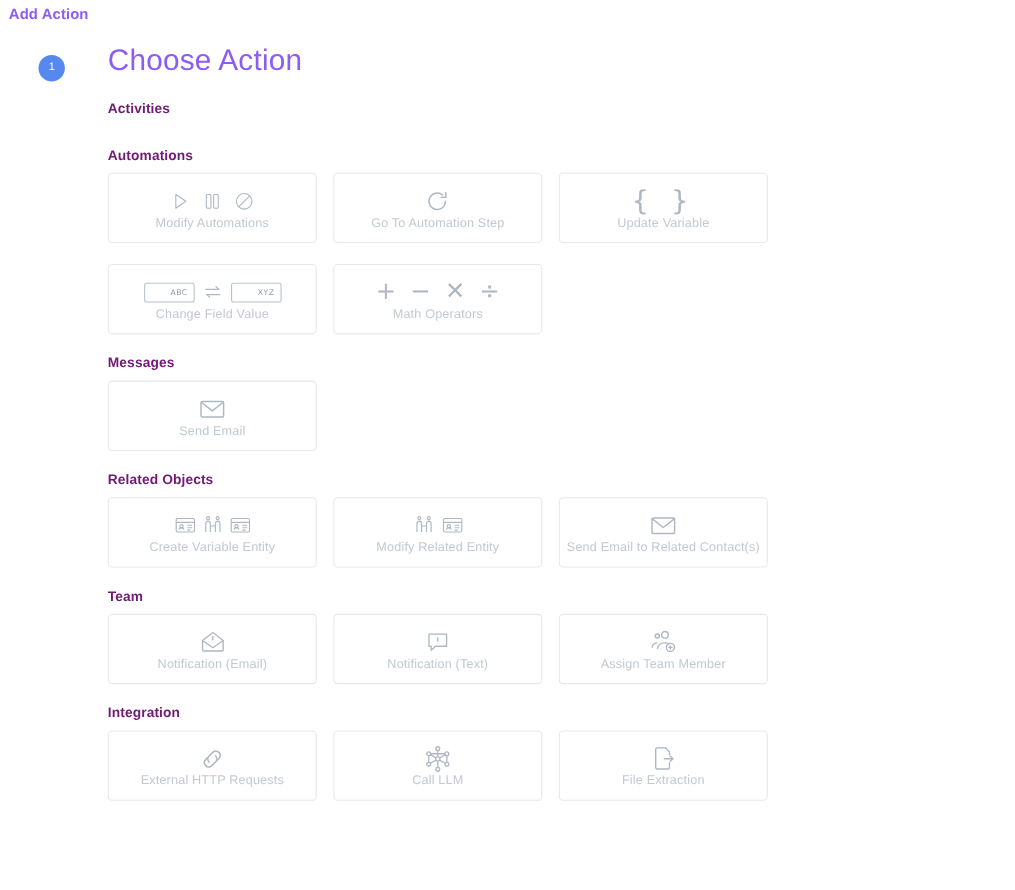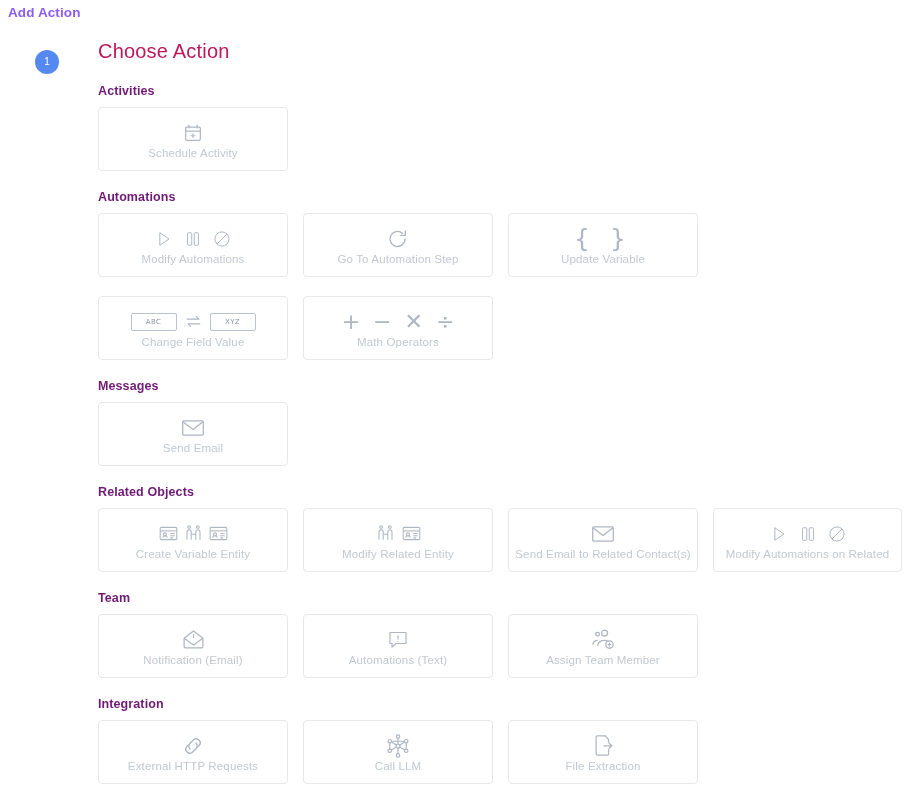--- a/index.html
+++ b/index.html
@@ -27,22 +27,22 @@
     font-size: 10px;
     display: flex; align-items: center; justify-content: center;
     line-height: 1;
   }
   .content {
     position: absolute;
     left: 98px; top: 40px;
     width: 815px;
   }
   .choose-title {
-    font-size: 20px;
-    color: #be185d;
+    font-size: 27px;
+    color: #8b5cf6;
     font-weight: normal;
     letter-spacing: .2px;
     margin-bottom: 21px;
   }
   .group { margin-bottom: 0; }
   .group-title {
     font-size: 12.5px;
     font-weight: bold;
     color: #701a75;
     margin-bottom: 9px;
@@ -88,52 +88,41 @@
     font-family: "DejaVu Sans", sans-serif;
   }
   .fieldbox {
     border: 1px solid #b9c2cd;
     border-radius: 2px;
     padding: 4px 5px;
     font-size: 7px;
     color: #8b95a3;
     font-family: "DejaVu Sans", sans-serif;
     min-width: 46px;
-    text-align: center;
+    text-align: right;
     letter-spacing: .4px;
   }
   .brace {
     font-size: 25px; color: #aeb7c2; line-height: 1;
     font-family: "DejaVu Sans", sans-serif;
   }
 </style>
 </head>
 <body>
 
 <div class="page-title">Add Action</div>
 
 <div class="step-badge">1</div>
 
 <div class="content">
   <div class="choose-title">Choose Action</div>
   <div id="groups-root">
       <div class="group">
         <div class="group-title">Activities</div>
         <div class="cards">
-          <div class="card">
-            <div class="card-icon">
-              <svg width="22" height="22" viewBox="0 0 24 24" fill="none" stroke="currentColor" stroke-width="1.3">
-      <rect x="4" y="5.5" width="16" height="14.5" rx="1.4"></rect>
-      <path d="M4 10h16"></path>
-                <path d="M7.5 3v4M16.5 3v4"></path>
-      <path d="M12 12.5v5M9.5 15h5"></path>
-              </svg>
-            </div>
-            <div class="card-label">Schedule Activity</div>
-          </div>
         </div>
       </div>
       <div class="group">
         <div class="group-title">Automations</div>
         <div class="cards">
           <div class="card">
             <div class="card-icon">
               <span style="display:flex;align-items:center;gap:9px">
       <svg width="20" height="20" viewBox="0 0 24 24" fill="none" stroke="currentColor" stroke-width="1.2">
                   <path d="M7 4.5l11 7.5-11 7.5z" stroke-linejoin="round"></path>
@@ -263,38 +252,20 @@
           </div>
           <div class="card">
             <div class="card-icon">
               <svg width="26" height="26" viewBox="0 0 24 24" fill="none" stroke="currentColor" stroke-width="1.2" stroke-linejoin="round">
       <rect x="2.5" y="5.5" width="19" height="13" rx="1"></rect>
                 <path d="M2.8 6.2L12 13.4l9.2-7.2"></path>
               </svg>
             </div>
             <div class="card-label">Send Email to Related Contact(s)</div>
           </div>
-          <div class="card wide">
-            <div class="card-icon">
-              <span style="display:flex;align-items:center;gap:9px">
-      <svg width="20" height="20" viewBox="0 0 24 24" fill="none" stroke="currentColor" stroke-width="1.2">
-                  <path d="M7 4.5l11 7.5-11 7.5z" stroke-linejoin="round"></path>
-                </svg>
-      <svg width="20" height="20" viewBox="0 0 24 24" fill="none" stroke="currentColor" stroke-width="1.2">
-                  <rect x="5.5" y="4.5" width="5" height="15" rx="1"></rect>
-                  <rect x="13.5" y="4.5" width="5" height="15" rx="1"></rect>
-                </svg>
-      <svg width="20" height="20" viewBox="0 0 24 24" fill="none" stroke="currentColor" stroke-width="1.2">
-                  <circle cx="12" cy="12" r="8.5"></circle>
-                  <path d="M6 18L18 6"></path>
-                </svg>
-              </span>
-            </div>
-            <div class="card-label">Modify Automations on Related</div>
-          </div>
         </div>
       </div>
       <div class="group">
         <div class="group-title">Team</div>
         <div class="cards">
           <div class="card">
             <div class="card-icon">
               <svg width="25" height="25" viewBox="0 0 24 24" fill="none" stroke="currentColor" stroke-width="1.2" stroke-linejoin="round">
       <path d="M3 10.8L12 3.8l9 7V19a1 1 0 0 1-1 1H4a1 1 0 0 1-1-1z"></path>
       <path d="M3 10.8l9 6.4 9-6.4"></path>
@@ -303,21 +274,21 @@
             </div>
             <div class="card-label">Notification (Email)</div>
           </div>
           <div class="card">
             <div class="card-icon">
               <svg width="24" height="24" viewBox="0 0 24 24" fill="none" stroke="currentColor" stroke-width="1.2" stroke-linejoin="round">
       <path d="M4 4.5h16v11H10l-4 3.6v-3.6H4z"></path>
                 <path d="M12 7.3v4.2M12 13.1v.1"></path>
               </svg>
             </div>
-            <div class="card-label">Automations (Text)</div>
+            <div class="card-label">Notification (Text)</div>
           </div>
           <div class="card">
             <div class="card-icon">
               <svg width="26" height="26" viewBox="0 0 24 24" fill="none" stroke="currentColor" stroke-width="1.2">
       <circle cx="7" cy="6.6" r="1.7"></circle>
                 <circle cx="13.4" cy="5.6" r="2.8"></circle>
       <path d="M2.6 16.4c.4-2.5 2.2-4 4.4-4"></path>
       <path d="M7 17.4c.5-3 3.1-5 6.4-5 1.4 0 2.6.35 3.6.95"></path>
       <circle cx="18" cy="16.2" r="3.4"></circle>
                 <path d="M18 14.5v3.4M16.3 16.2h3.4"></path>

